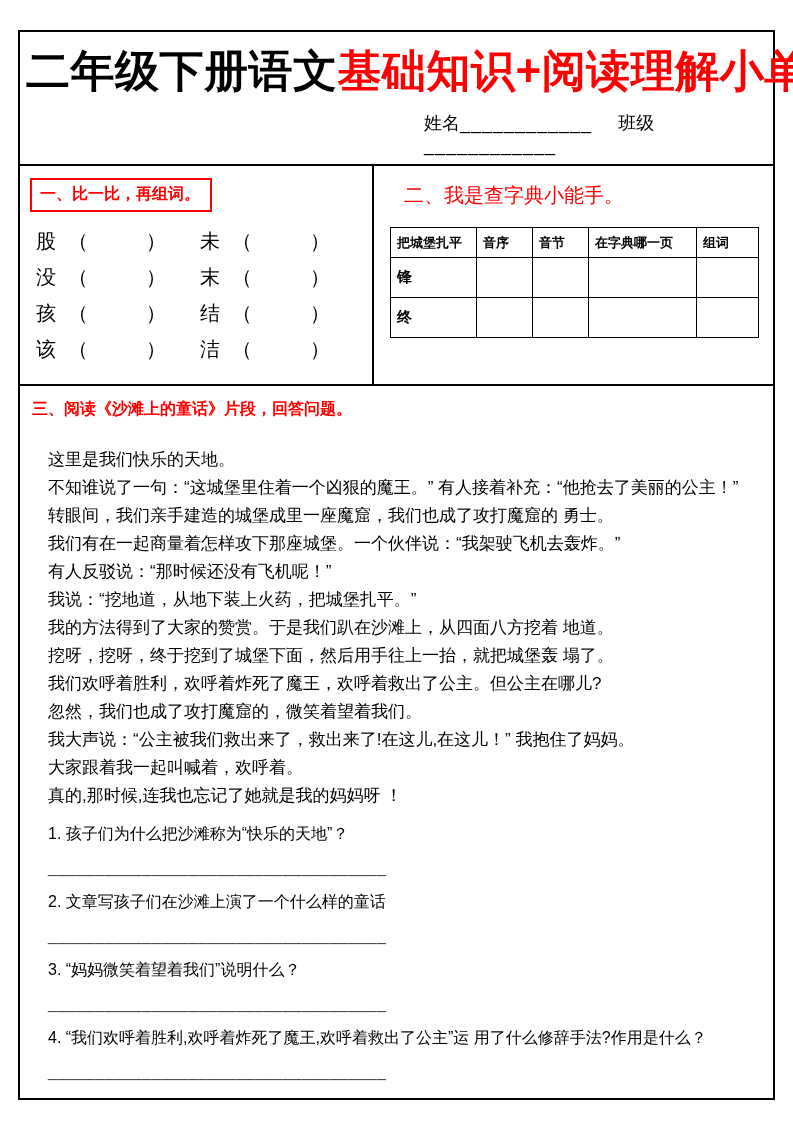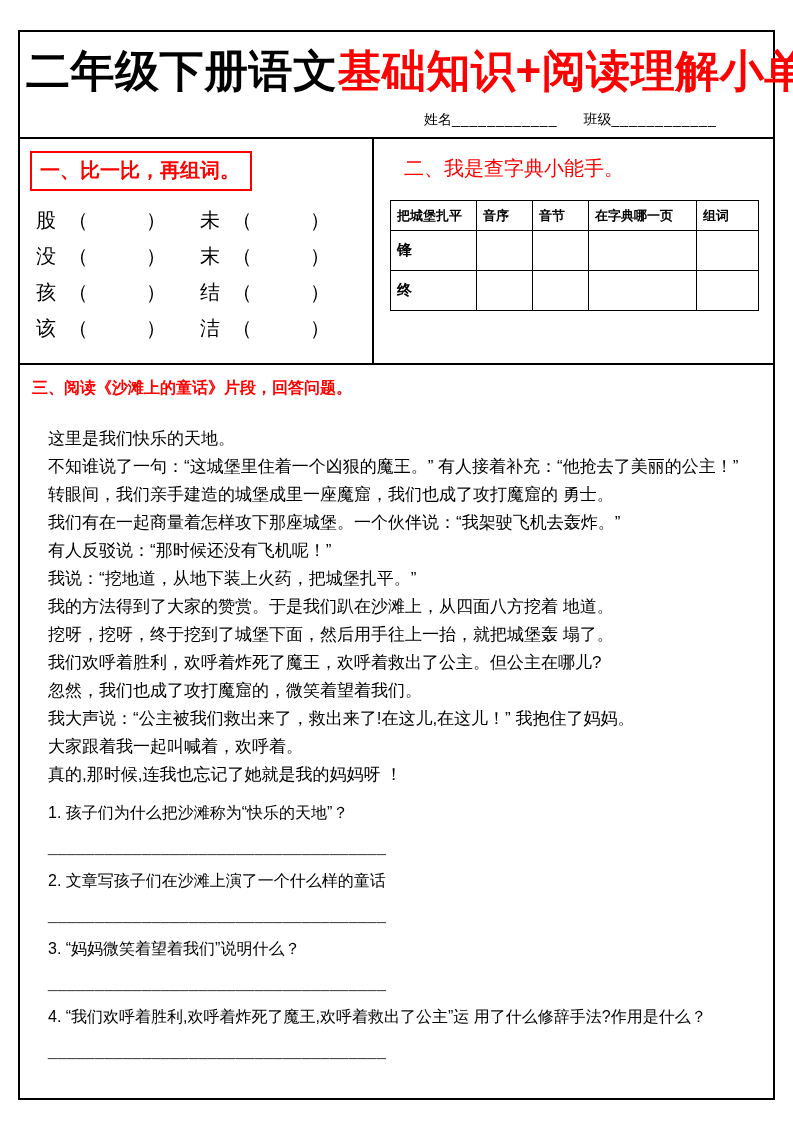--- a/index.html
+++ b/index.html
@@ -5,30 +5,30 @@
   * { margin:0; padding:0; box-sizing:border-box; }
   html,body { width:793px; height:1122px; background:#fff; }
   body { font-family:"Liberation Sans","DejaVu Sans",sans-serif; color:#000; }
   .page { position:relative; width:793px; height:1122px; background:#fff; overflow:hidden; }
   .frame { position:absolute; left:18px; top:30px; width:757px; height:1070px; border:2px solid #000; background:#fff; }
 
   
   .title-block { border-bottom:2px solid #000; padding:10px 6px 4px 6px; }
   .title { text-align:left; font-size:44px; font-weight:bold; letter-spacing:0.5px; white-space:nowrap; }
   .title .red { color:#ff0000; }
-  .name-line { font-size:14px; margin:10px 0 4px 398px; }
+  .name-line { font-size:18px; margin:10px 0 4px 398px; }
   .name-line .blank { letter-spacing:1px; color:#000; }
   .name-line .gap { display:inline-block; width:26px; }
 
   
   .top-row { display:flex; border-bottom:2px solid #000; }
   .col-left { width:358px; border-right:2px solid #000; padding:12px 8px 14px 10px; }
   .col-right { flex:1; padding:12px 14px 14px 16px; }
 
-  .s1-heading { display:inline-block; border:2px solid #ff0000; color:#ff0000; font-weight:bold; font-size:20px; padding:4px 10px 5px 8px; }
+  .s1-heading { display:inline-block; border:2px solid #ff0000; color:#ff0000; font-weight:bold; font-size:16px; padding:4px 10px 5px 8px; }
   .pairs { margin-top:14px; font-size:20px; }
   .pair-row { display:flex; align-items:center; margin:6px 0 6px 6px; line-height:30px; }
   .pchar { width:32px; }
   .paren { display:inline-flex; justify-content:space-between; width:98px; margin-right:34px; }
 
   .s2-heading { color:#ff0000; font-weight:normal; font-size:20px; margin:4px 0 18px 14px; }
   .dict-table { border-collapse:collapse; width:100%; font-size:13px; table-layout:fixed; }
   .dict-table th, .dict-table td { border:1.5px solid #000; padding:3px 6px; text-align:left; vertical-align:top; }
   .dict-table th { font-weight:bold; height:30px; vertical-align:middle; }
   .dict-table td { height:40px; font-size:15px; }

